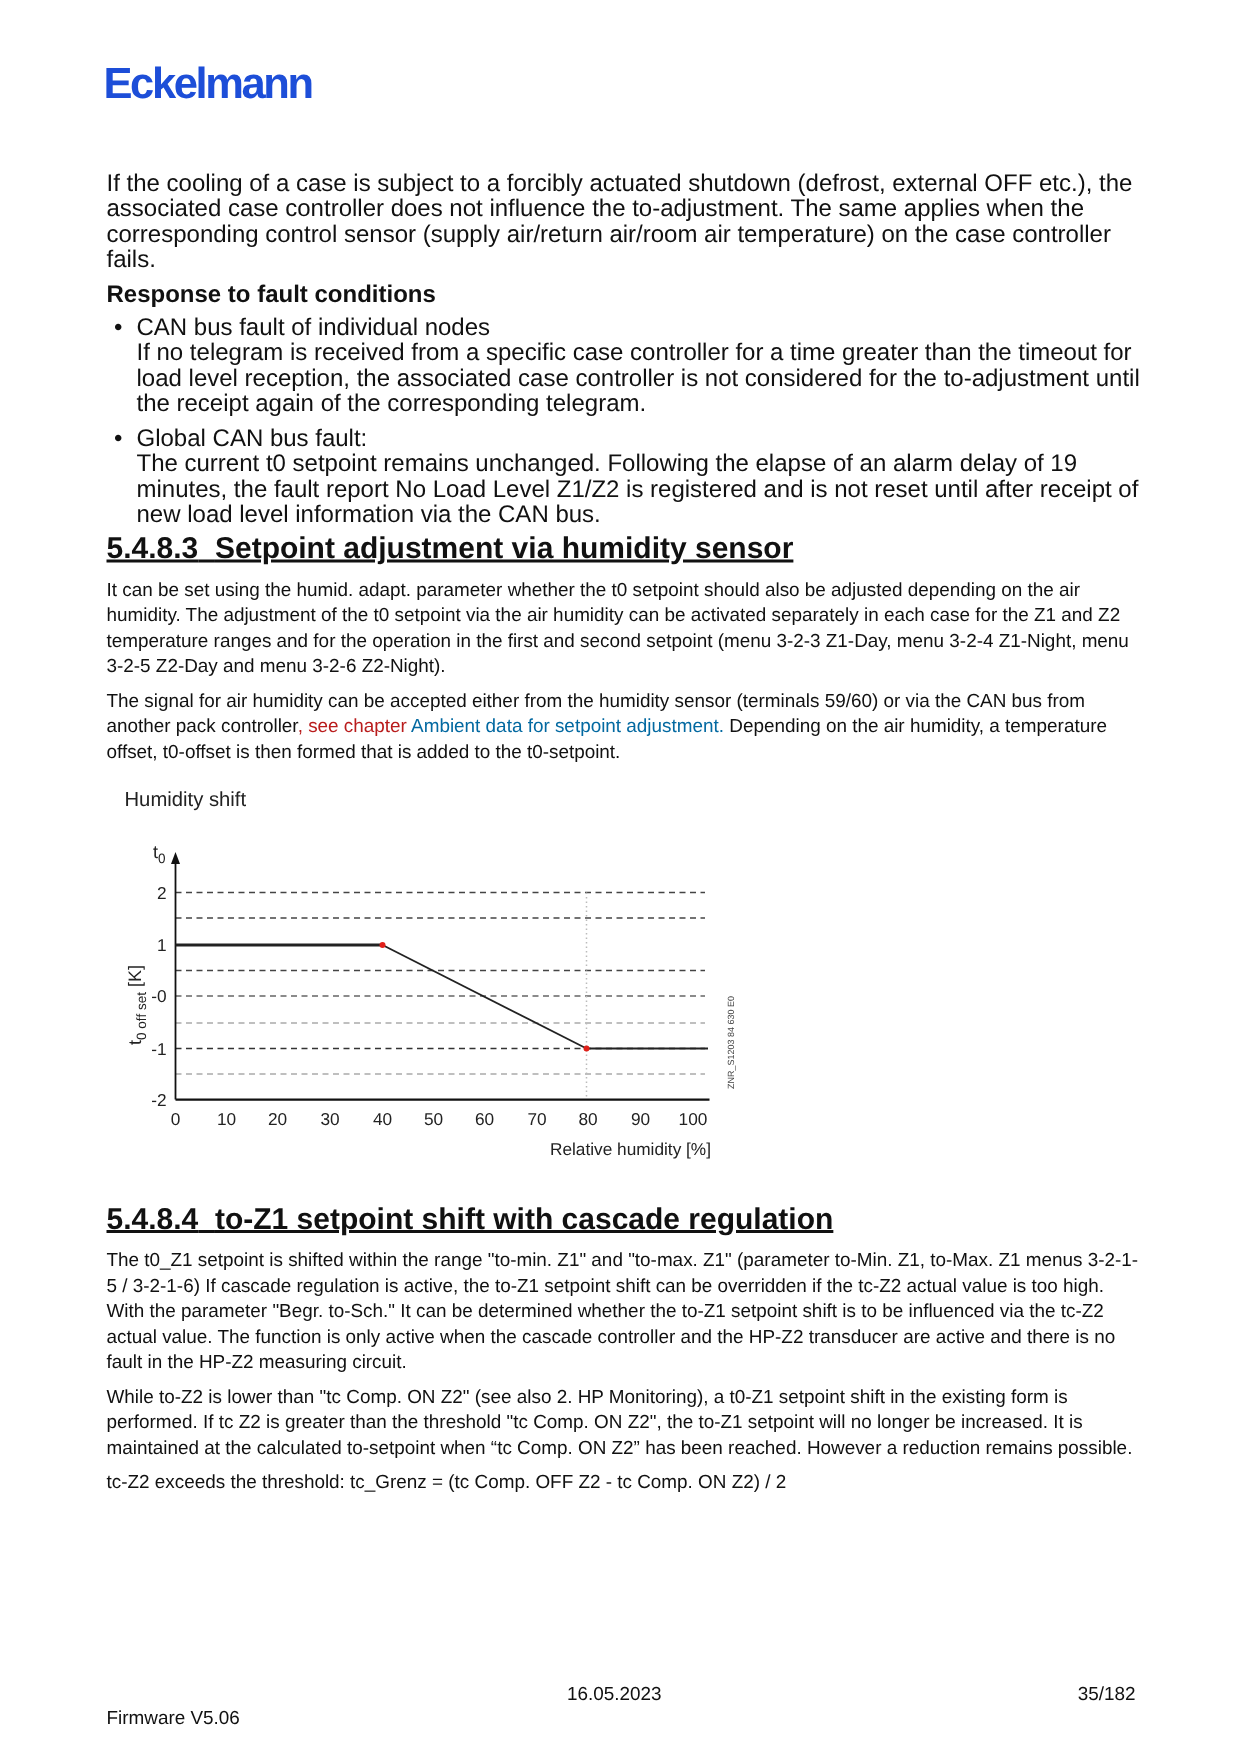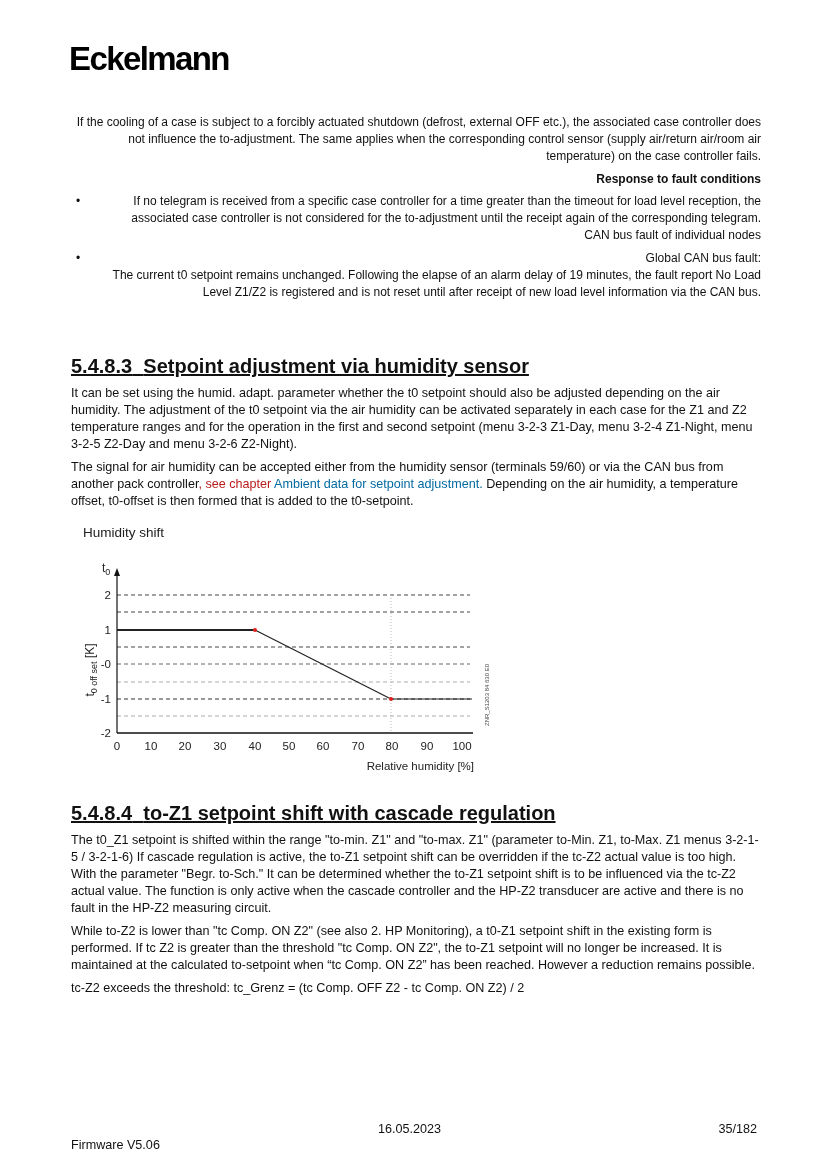--- a/index.html
+++ b/index.html
@@ -1,20 +1,20 @@
 <!DOCTYPE html>
 <html><head>
 <meta charset="utf-8">
 <style>
   html, body { margin: 0; padding: 0; background: #ffffff; }
   body { width: 827px; height: 1169px; position: relative; overflow: hidden;
          font-family: "Liberation Sans", sans-serif; color: #111; }
   .logo { position: absolute; left: 69px; top: 40px; font-family: "Liberation Sans", sans-serif;
-          font-weight: bold; font-size: 33px; color: #000000; letter-spacing: -1.6px; }
-  .content { position: absolute; left: 71px; top: 114px; width: 690px; font-size: 12px; line-height: 17px; text-align: right; }
+          font-weight: bold; font-size: 29px; color: #1d4ed8; letter-spacing: -1.6px; }
+  .content { position: absolute; left: 71px; top: 114px; width: 690px; font-size: 16px; line-height: 17px; }
   p { margin: 0 0 6px 0; }
   .subhead { font-weight: bold; margin: 0 0 5px 0; }
   ul.bullets { list-style: none; margin: 0 0 0 0; padding: 0; }
   ul.bullets li { position: relative; padding-left: 20px; margin-bottom: 6px; }
   ul.bullets li .dot { position: absolute; left: 5px; top: 0; }
   h3 { font-size: 20px; font-weight: bold; margin: 0; text-decoration: underline; }
   .sec1 { position: absolute; left: 71px; top: 355px; }
   .block2 { position: absolute; left: 71px; top: 385px; width: 690px; font-size: 12.6px; line-height: 17px; }
   .link { color: #0369a1; }
   .muted { color: #b91c1c; }
@@ -30,22 +30,22 @@
 <body>
 
 <div class="logo">Eckelmann</div>
 
 <div class="content">
   <p>If the cooling of a case is subject to a forcibly actuated shutdown (defrost, external OFF etc.), the associated case controller does not influence the to-adjustment. The same applies when the corresponding control sensor (supply air/return air/room air temperature) on the case controller fails.</p>
   <div class="subhead">Response to fault conditions</div>
   <ul class="bullets">
     <li>
       <span class="dot">•</span>
+      <div>CAN bus fault of individual nodes</div>
       <div>If no telegram is received from a specific case controller for a time greater than the timeout for load level reception, the associated case controller is not considered for the to-adjustment until the receipt again of the corresponding telegram.</div>
-      <div>CAN bus fault of individual nodes</div>
     </li>
     <li>
       <span class="dot">•</span>
       <div>Global CAN bus fault:</div>
       <div>The current t0 setpoint remains unchanged. Following the elapse of an alarm delay of 19 minutes, the fault report No Load Level Z1/Z2 is registered and is not reset until after receipt of new load level information via the CAN bus.</div>
     </li>
   </ul>
 </div>
 
 <h3 class="sec1">

